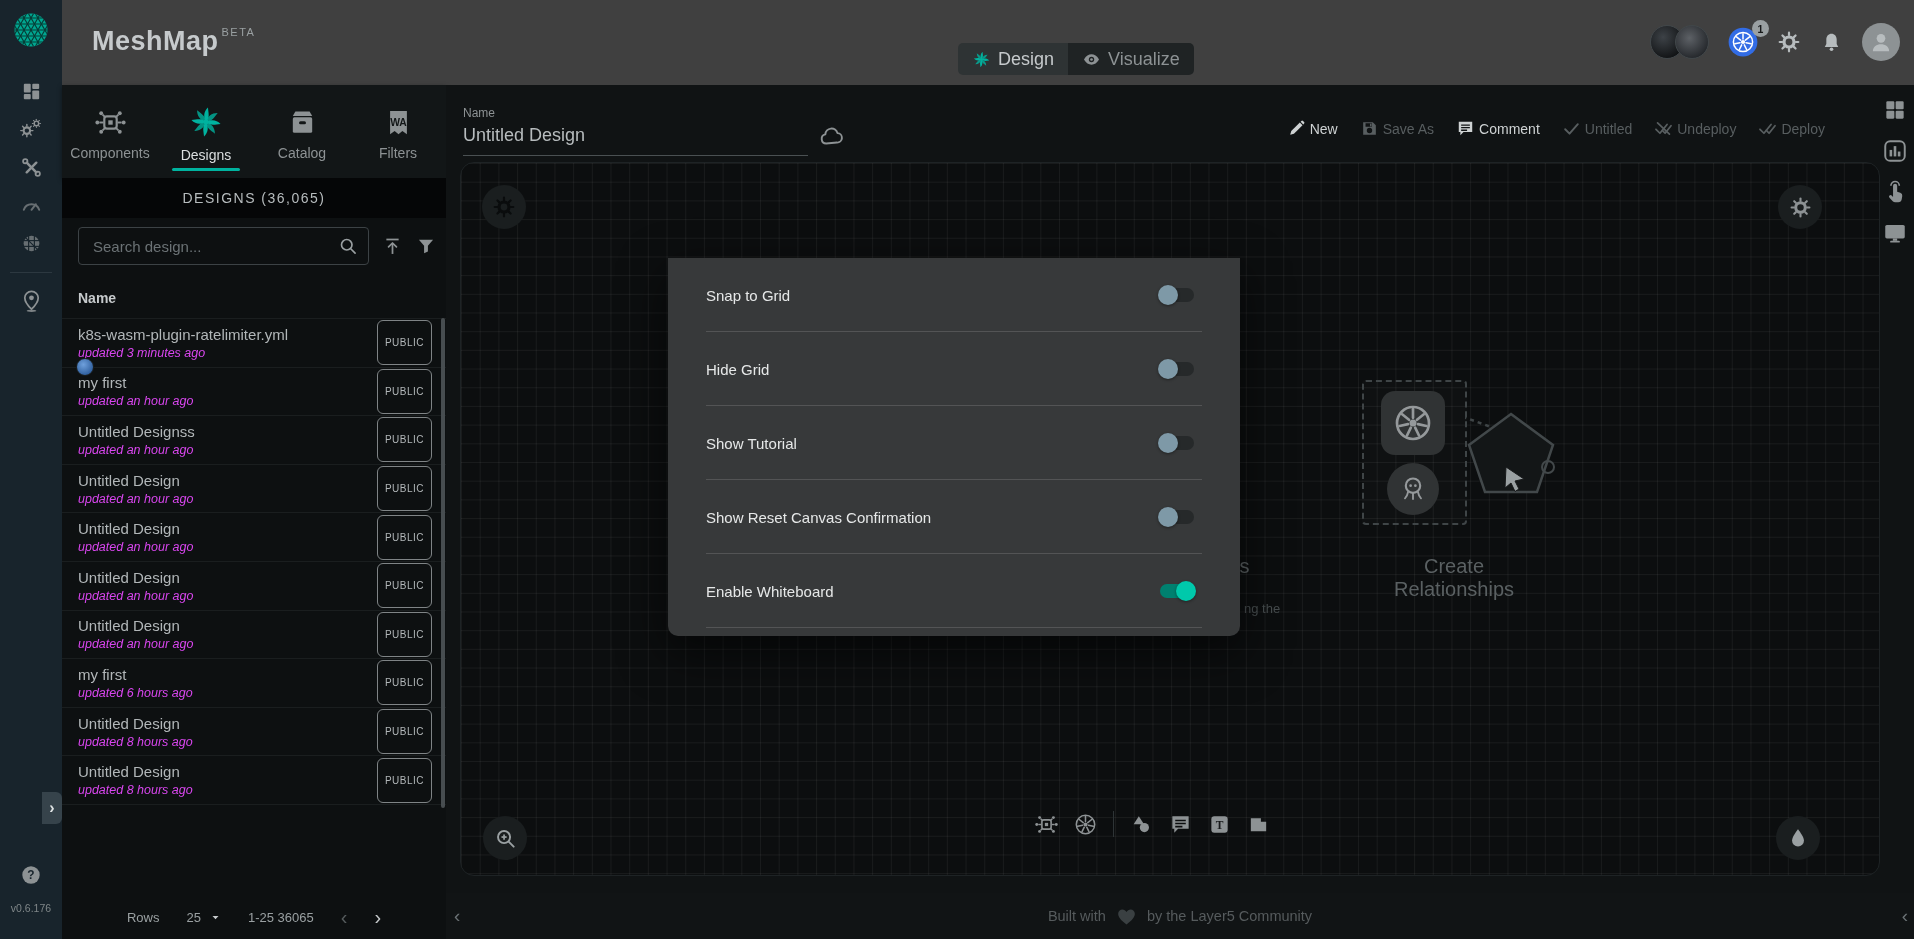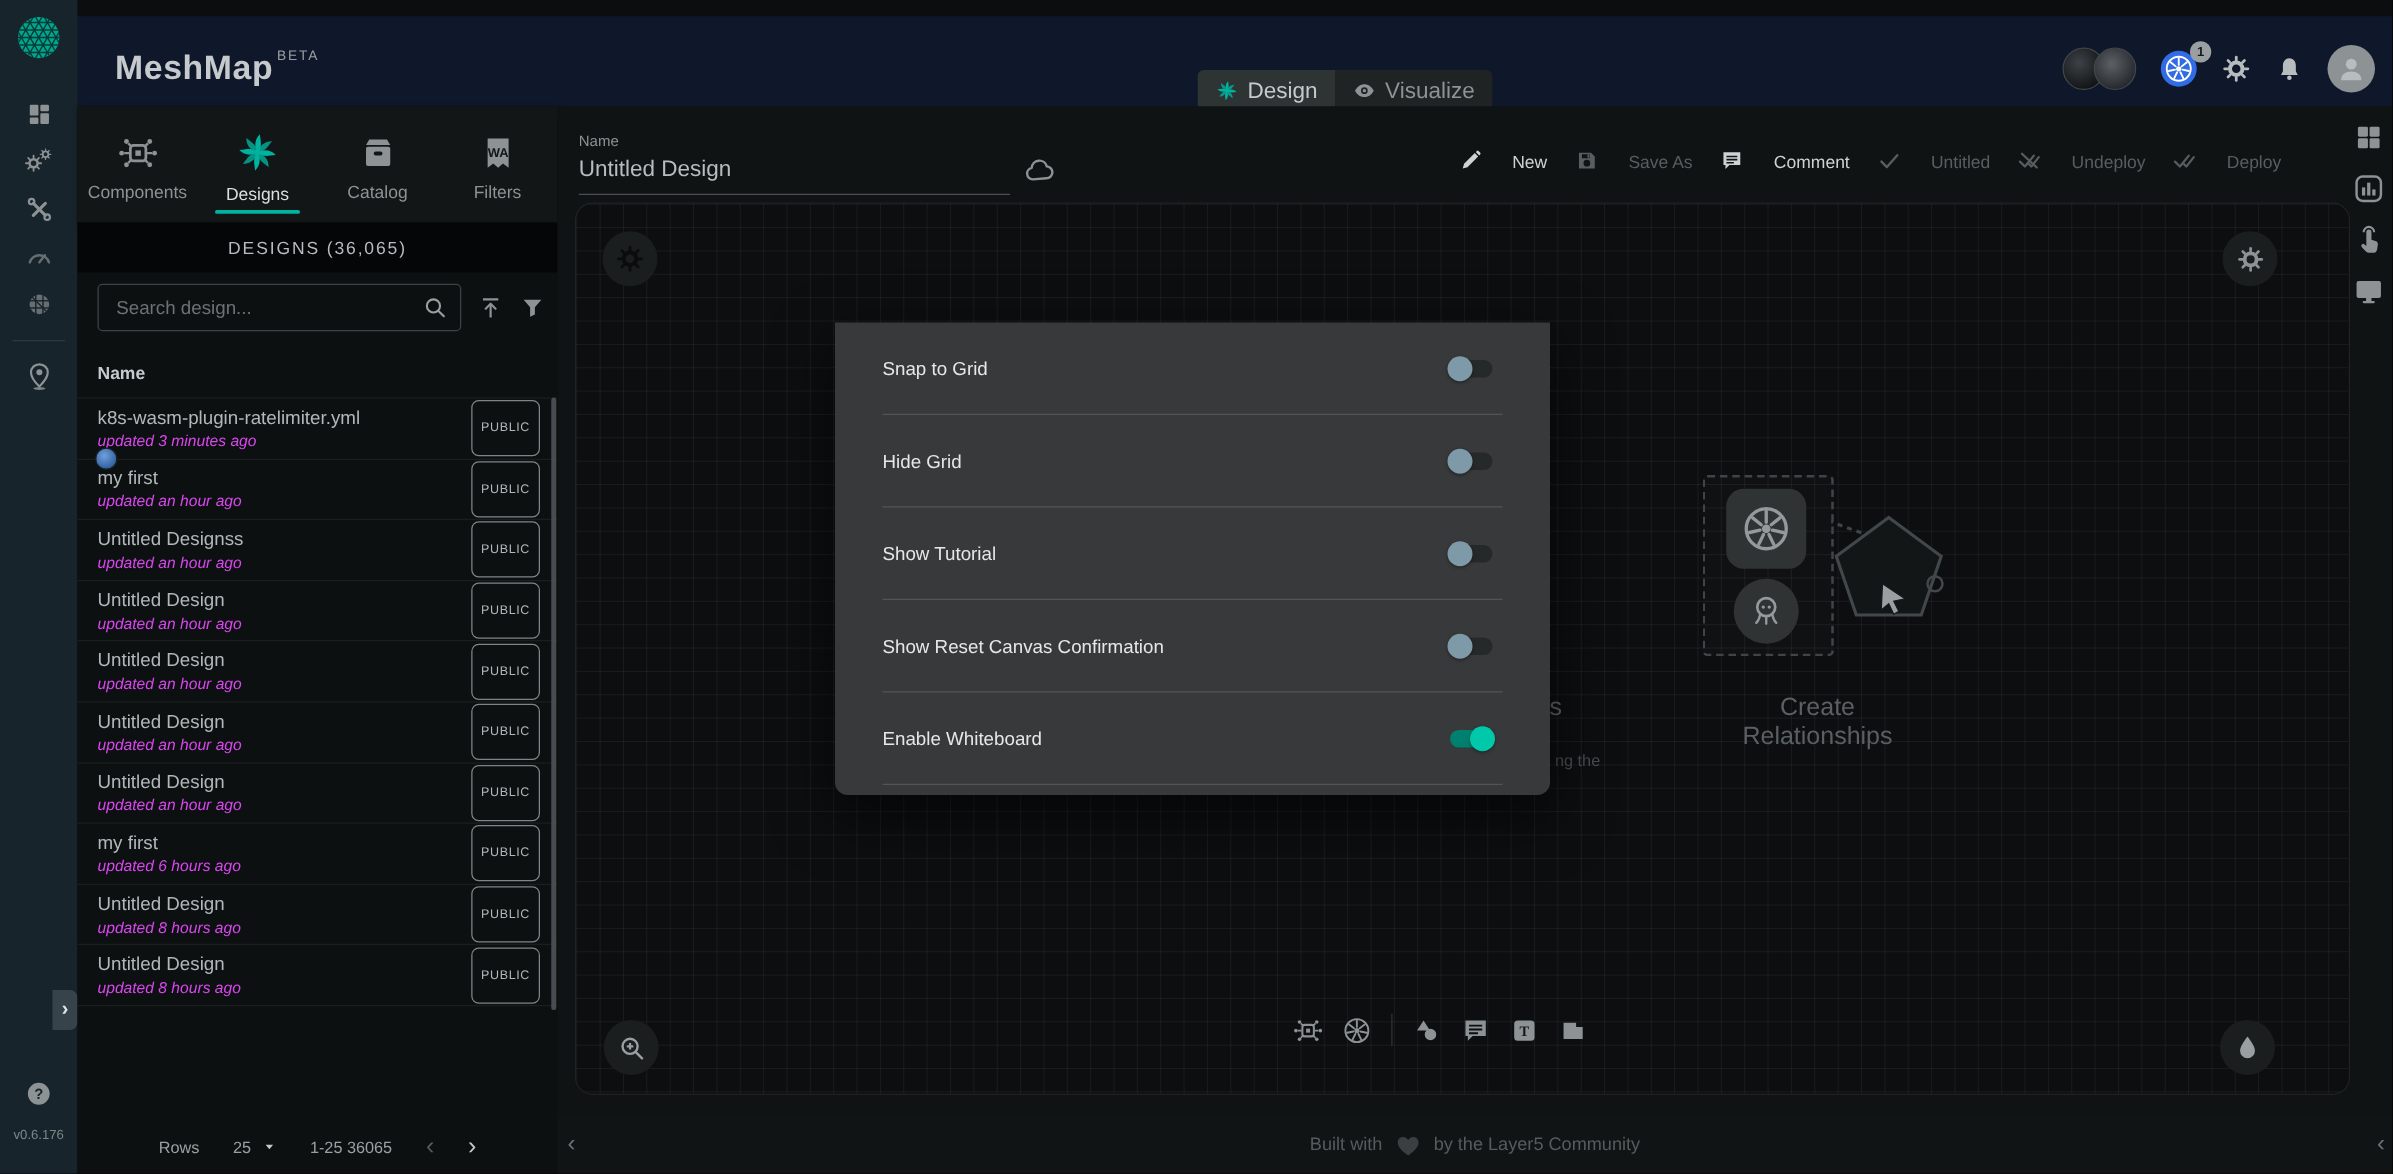--- a/index.html
+++ b/index.html
@@ -2,21 +2,21 @@
 <html><head>
 <meta charset="utf-8">
 <style>
   html,body{margin:0;padding:0;background:#000;}
   .root{position:relative;width:1914px;height:939px;background:#0b0d0e;overflow:hidden;
         font-family:"Liberation Sans",sans-serif;color:#c9cdce;}
   .icon{display:inline-flex;align-items:center;justify-content:center;flex:none;}
   .icon svg{width:100%;height:100%;display:block;}
 
   
-  .header{position:absolute;left:0;top:13px;width:1914px;height:85px;background:#0f172a;}
+  .header{position:absolute;left:0;top:0;width:1914px;height:85px;background:#404040;}
   .brand{position:absolute;left:92px;top:26px;font-size:27px;font-weight:bold;color:#c6cacc;letter-spacing:.5px;}
   .beta{font-size:11px;color:#9aa0a2;vertical-align:top;margin-left:3px;font-weight:normal;letter-spacing:1.5px;}
   .mode{position:absolute;left:958px;top:43px;height:32px;display:flex;border-radius:5px;overflow:hidden;}
   .mode-btn{display:flex;align-items:center;gap:7px;padding:0 14px;font-size:18px;cursor:default;}
   .mode-btn.active{background:#2e3334;color:#c6cacc;}
   .mode-btn.inactive{background:#1f2324;color:#8d9294;}
   .header-right{position:absolute;right:14px;top:20px;height:44px;display:flex;align-items:center;gap:19px;}
   .avatar-pair{display:flex;align-items:center;}
   .av{width:32px;height:32px;border-radius:50%;border:1px solid #41474a;
       background:radial-gradient(circle at 38% 35%,#3d4247,#121416 75%);}
@@ -70,21 +70,21 @@
   .page-chevron.disabled{color:#565c5e;}
   .page-chevron.enabled{color:#c6cacc;}
 
   
   .content{position:absolute;left:446px;top:85px;width:1468px;height:854px;background:#101314;}
   .name-label{position:absolute;left:17px;top:21px;font-size:12px;color:#8d9294;}
   .design-name{position:absolute;left:17px;top:40px;width:345px;font-size:18px;color:#b7bcbe;background:transparent;
       border:none;border-bottom:1px solid #4a5052;outline:none;padding:0 0 9px 0;font-family:inherit;}
   .cloud-ind{position:absolute;left:372px;top:38px;width:27px;height:27px;color:#8d9294;}
   .actions{position:absolute;right:89px;top:34px;display:flex;align-items:center;gap:22px;}
-  .action{display:flex;align-items:center;gap:24px;font-size:14px;}
+  .action{display:flex;align-items:center;gap:4px;font-size:14px;}
   .action.enabled{color:#ced2d3;}
   .action.disabled{color:#585e60;}
   .canvas{position:absolute;left:14px;top:77px;width:1420px;height:714px;box-sizing:border-box;
       border:1px solid #1e2325;border-radius:14px;background-color:#0c0e0f;
       background-image:linear-gradient(rgba(255,255,255,.055) 1px,transparent 1px),
                        linear-gradient(90deg,rgba(255,255,255,.055) 1px,transparent 1px);
       background-size:18.7px 18.7px;}
   .fab{position:absolute;width:44px;height:44px;border-radius:50%;background:#1a1e1f;
       display:flex;align-items:center;justify-content:center;}
   .dock{position:absolute;left:574px;top:648px;display:flex;align-items:center;gap:16px;color:#8d9294;}

